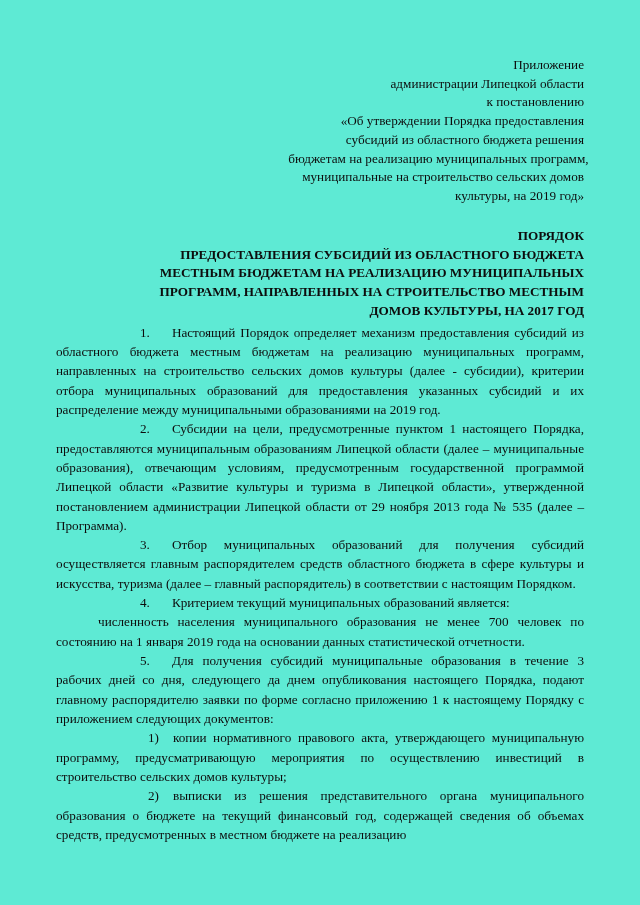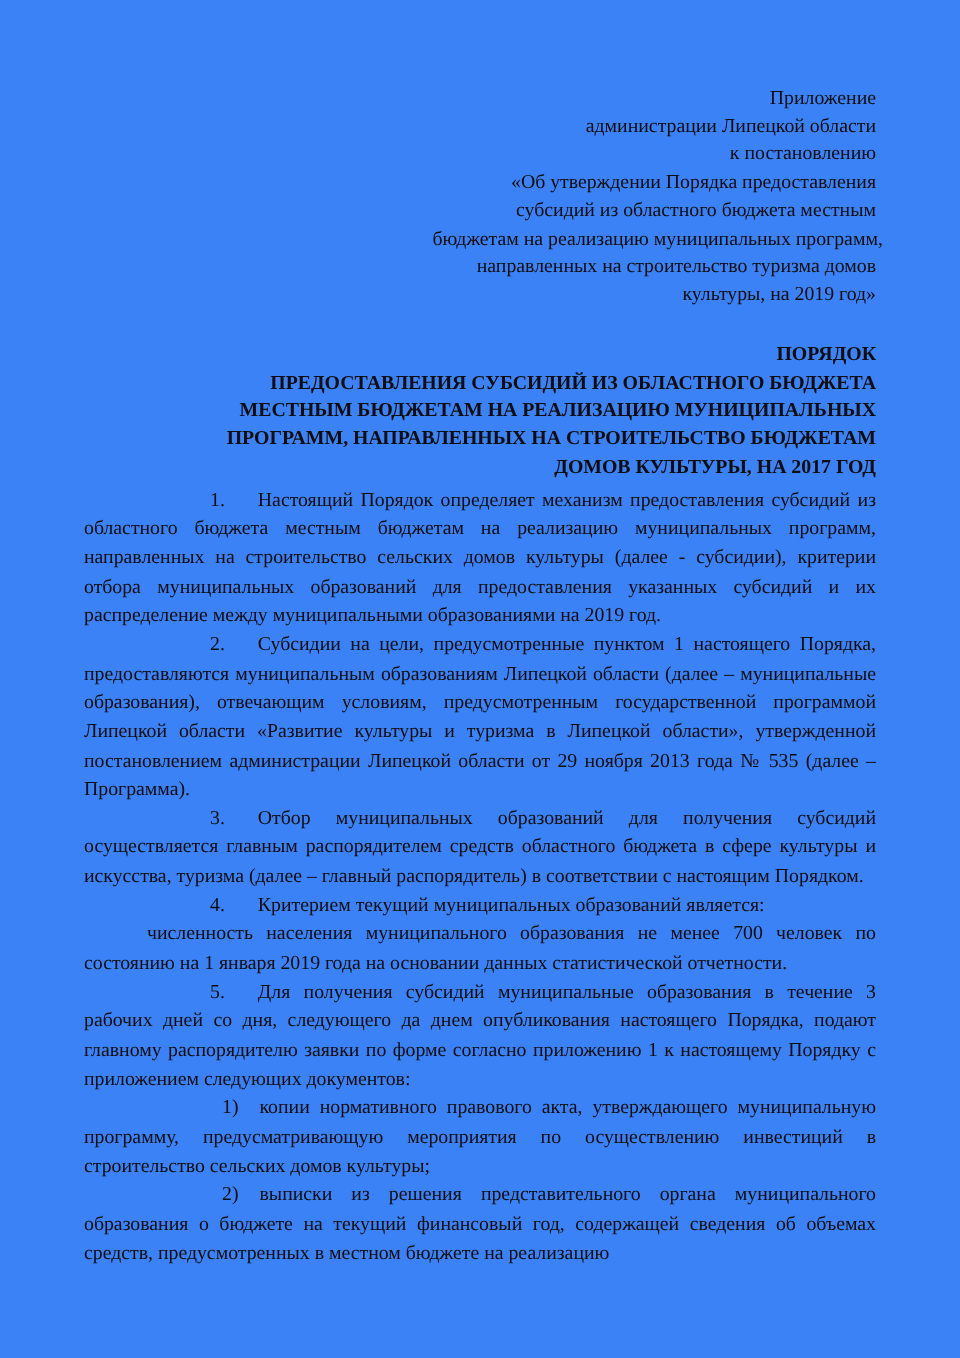--- a/index.html
+++ b/index.html
@@ -13,21 +13,21 @@
     font-family: "Liberation Serif", serif;
     color: #0d0d0d;
     overflow: hidden;
   }
   .page {
     position: relative;
     width: 640px;
     height: 905px;
     box-sizing: border-box;
     padding: 56px 56px 20px 56px;
-    background: #3b82f6;
+    background: #5eead4;
   }
   .appendix-block {
     width: 56%;
     margin-left: auto;
     text-align: right;
     font-size: 13.2px;
     line-height: 1.42;
   }
   .appendix-block .line {
     display: block;
@@ -73,31 +73,31 @@
 </head>
 <body>
 
 <div class="page">
 
   <div class="appendix-block">
     <span class="line">Приложение</span>
     <span class="line">администрации Липецкой области</span>
     <span class="line">к постановлению</span>
     <span class="line">«Об утверждении Порядка предоставления</span>
-    <span class="line">субсидий из областного бюджета местным</span>
+    <span class="line">субсидий из областного бюджета решения</span>
     <span class="line">бюджетам на реализацию муниципальных программ,</span>
-    <span class="line">направленных на строительство туризма домов</span>
+    <span class="line">муниципальные на строительство сельских домов</span>
     <span class="line">культуры, на 2019 год»</span>
   </div>
 
   <div class="title-block">
     <span class="tline">ПОРЯДОК</span>
     <span class="tline">ПРЕДОСТАВЛЕНИЯ СУБСИДИЙ ИЗ ОБЛАСТНОГО БЮДЖЕТА</span>
     <span class="tline">МЕСТНЫМ БЮДЖЕТАМ НА РЕАЛИЗАЦИЮ МУНИЦИПАЛЬНЫХ</span>
-    <span class="tline">ПРОГРАММ, НАПРАВЛЕННЫХ НА СТРОИТЕЛЬСТВО БЮДЖЕТАМ</span>
+    <span class="tline">ПРОГРАММ, НАПРАВЛЕННЫХ НА СТРОИТЕЛЬСТВО МЕСТНЫМ</span>
     <span class="tline">ДОМОВ КУЛЬТУРЫ, НА 2017 ГОД</span>
   </div>
 
   <div class="body-block">
 
     <p class="para"><span class="num">1.</span><span class="num-gap"></span><span>Настоящий Порядок определяет механизм предоставления субсидий из областного бюджета местным бюджетам на реализацию муниципальных программ, направленных на строительство сельских домов культуры (далее - субсидии), критерии отбора муниципальных образований для предоставления указанных субсидий и их распределение между муниципальными образованиями на 2019 год.</span></p>
 
     <p class="para"><span class="num">2.</span><span class="num-gap"></span><span>Субсидии на цели, предусмотренные пунктом 1 настоящего Порядка, предоставляются муниципальным образованиям Липецкой области (далее – муниципальные образования), отвечающим условиям, предусмотренным государственной программой Липецкой области «Развитие культуры и туризма в Липецкой области», утвержденной постановлением администрации Липецкой области от 29 ноября 2013 года № 535 (далее – Программа).</span></p>
 
     <p class="para"><span class="num">3.</span><span class="num-gap"></span><span>Отбор муниципальных образований для получения субсидий осуществляется главным распорядителем средств областного бюджета в сфере культуры и искусства, туризма (далее – главный распорядитель) в соответствии с настоящим Порядком.</span></p>

